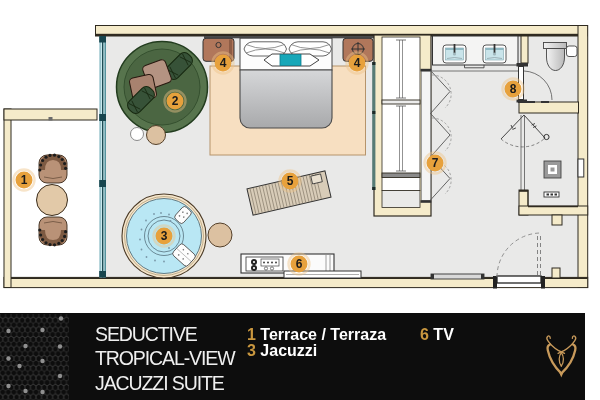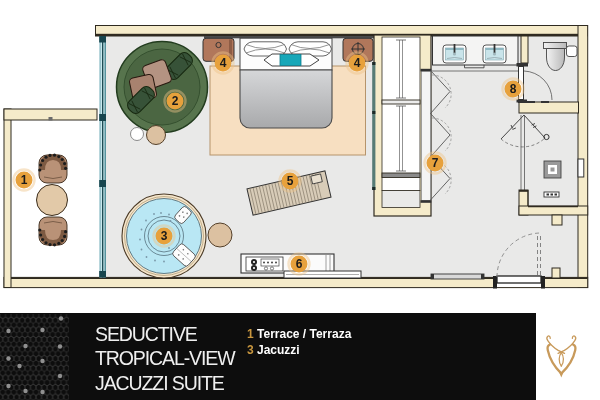--- a/index.html
+++ b/index.html
@@ -1,21 +1,21 @@
 <!DOCTYPE html>
 <html><head>
 <meta charset="utf-8">
 <style>
   html,body{margin:0;padding:0;}
   body{width:600px;height:400px;background:#fff;font-family:"Liberation Sans",sans-serif;overflow:hidden;}
   #stage{position:relative;width:600px;height:400px;}
   #plan{position:absolute;left:0;top:0;}
-  #footer{position:absolute;left:0;top:313px;width:536px;height:87px;background:#0d0d0d;}
+  #footer{position:absolute;left:0;top:313px;width:585px;height:87px;background:#0d0d0d;}
   .title{position:absolute;left:95px;top:9px;color:#efefef;font-size:19.5px;line-height:24.4px;font-weight:400;letter-spacing:-1.1px;}
-  .leg{position:absolute;color:#fff;font-size:12px;font-weight:bold;line-height:15.5px;white-space:nowrap;}
+  .leg{position:absolute;color:#fff;font-size:16px;font-weight:bold;line-height:15.5px;white-space:nowrap;}
   .leg .n{color:#c9973f;}
 </style>
 </head>
 <body>
 <div id="stage">
 
 <svg id="plan" width="600" height="313" viewBox="0 0 600 313">
   <defs>
     <linearGradient id="bedg" x1="0" y1="0" x2="0" y2="1">
       <stop offset="0" stop-color="#d6d7d9"></stop>
@@ -478,20 +478,21 @@
   </svg>
 
   <div class="title">SEDUCTIVE<br>TROPICAL-VIEW<br>JACUZZI SUITE</div>
 
   <div class="leg" style="left:247px;top:14px;">
     <div><span class="n">1</span> Terrace / Terraza</div>
     <div><span class="n">3</span> Jacuzzi</div>
   </div>
 
   <div class="leg" style="left:420px;top:14px;">
+    <div><span class="n">6</span> TV</div>
   </div>
 
   <svg width="37" height="46" style="position:absolute;left:543px;top:20px;" viewBox="0 0 37 46">
     <g fill="none" stroke="#c89a5b" stroke-linecap="round">
       <path d="M21.5,20.4 L15.2,17.4 C11,14.8 7,11 4.8,7.6 C3.6,5.8 3.4,4.4 4.6,3.4 C5.8,2.4 7.4,3.2 7.2,5.4" stroke-width="1.3"></path>
       <path d="M15.1,20.4 L21.4,17.4 C25.6,14.8 29.6,11 31.8,7.6 C33,5.8 33.2,4.4 32,3.4 C30.8,2.4 29.2,3.2 29.4,5.4" stroke-width="1.3"></path>
       <path d="M18.3,19.7 C15.8,23 15.2,29 18.3,33" stroke-width="1.25"></path>
       <path d="M18.3,19.7 C20.8,23 21.4,29 18.3,33" stroke-width="1.25"></path>
       <path d="M7,11.5 C4.6,12.5 4.2,14.6 4.8,17.2 C6.2,23.8 9.7,32 18.2,40.4" stroke-width="2.3"></path>
       <path d="M30,11.5 C32.4,12.5 32.8,14.6 32.2,17.2 C30.8,23.8 27.3,32 18.4,40.4" stroke-width="2.3"></path>

